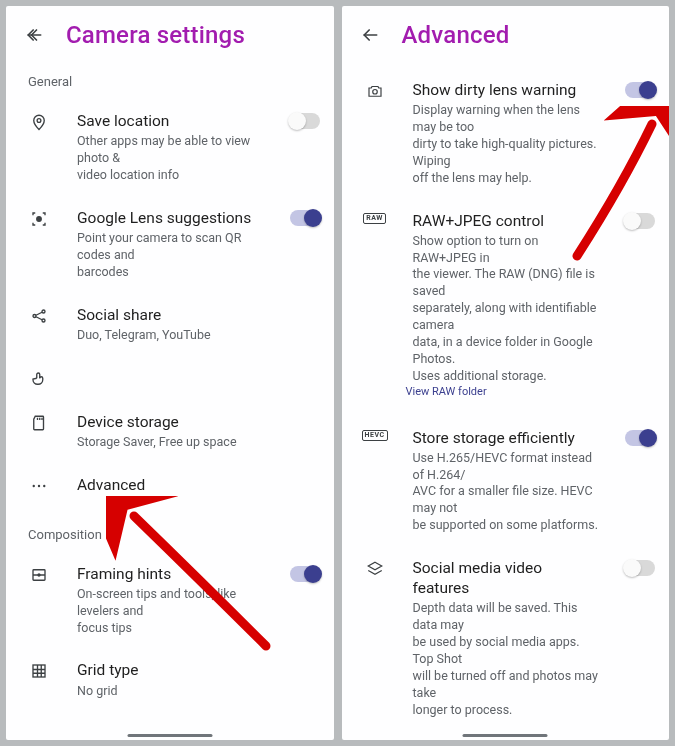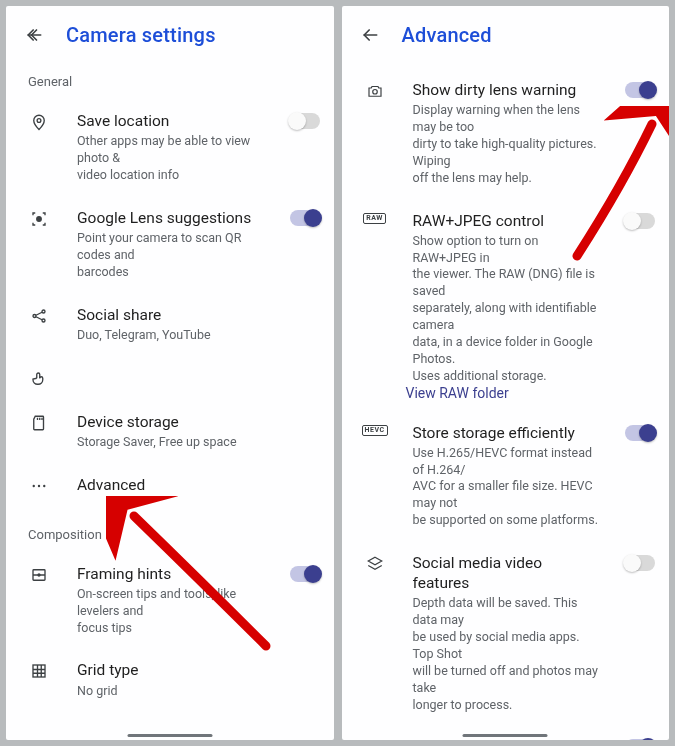--- a/index.html
+++ b/index.html
@@ -23,23 +23,23 @@
     flex-direction: column;
   }
   .appbar {
     height: 58px;
     display: flex;
     align-items: center;
     padding: 0 18px;
     gap: 22px;
   }
   .appbar .title {
-    font-size: 20px;
+    font-size: 24px;
     font-weight: 500;
-    color: #1d4ed8;
+    color: #a21caf;
     letter-spacing: .2px;
   }
   .back-arrow { width:20px; height:20px; display:flex; align-items:center; justify-content:center; }
   .section-label {
     color: #5f6368;
     font-size: 13px;
     padding: 6px 22px 10px 22px;
   }
   .content {
     flex: 1;
@@ -91,21 +91,21 @@
     box-shadow: 0 1px 2px rgba(0,0,0,.25);
   }
   .toggle.off { background:#d9d9d9; }
   .toggle.off::after { left:-2px; background:#fafafa; }
   .toggle.on { background:#c3c5e4; }
   .toggle.on::after { right:-2px; background:#3b3f8f; }
   .navhandle {
     position:absolute; bottom:3px; left:50%; transform:translateX(-50%);
     width:85px; height:3px; border-radius:3px; background:#70757a;
   }
-  .link { color:#3b3f8f; font-size:14px; padding: 0 0 0 64px; margin-top:-4px; margin-bottom:10px;}
+  .link { color:#3b3f8f; font-size:11px; padding: 0 0 0 64px; margin-top:-4px; margin-bottom:18px;}
   
   .arrow {
     position:absolute;
     pointer-events:none;
   }
   .arrow svg { display:block; }
   
   .badge {
     font-size: 7px;
     font-weight: 700;

